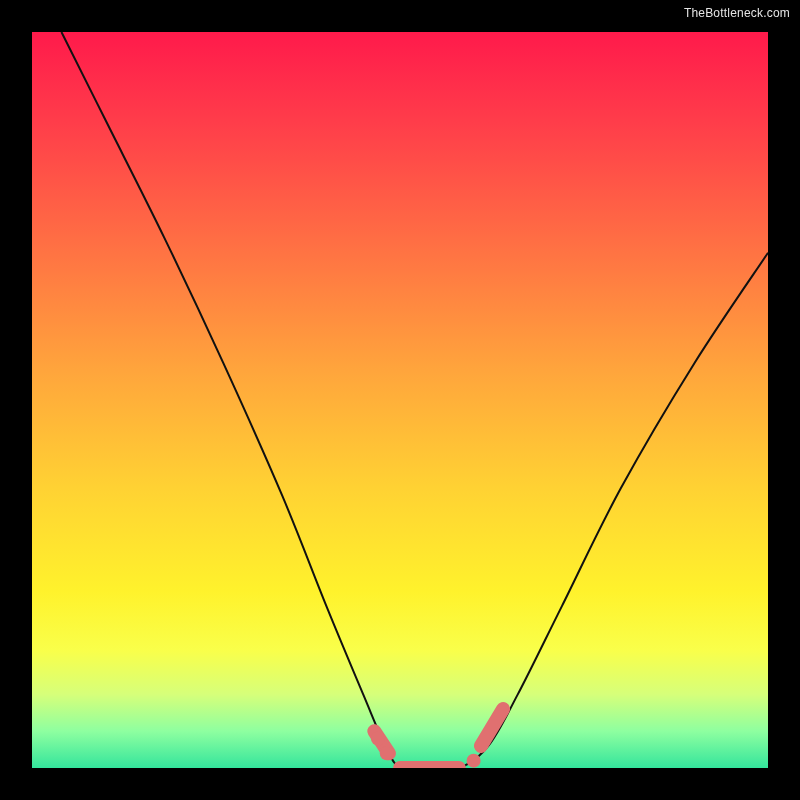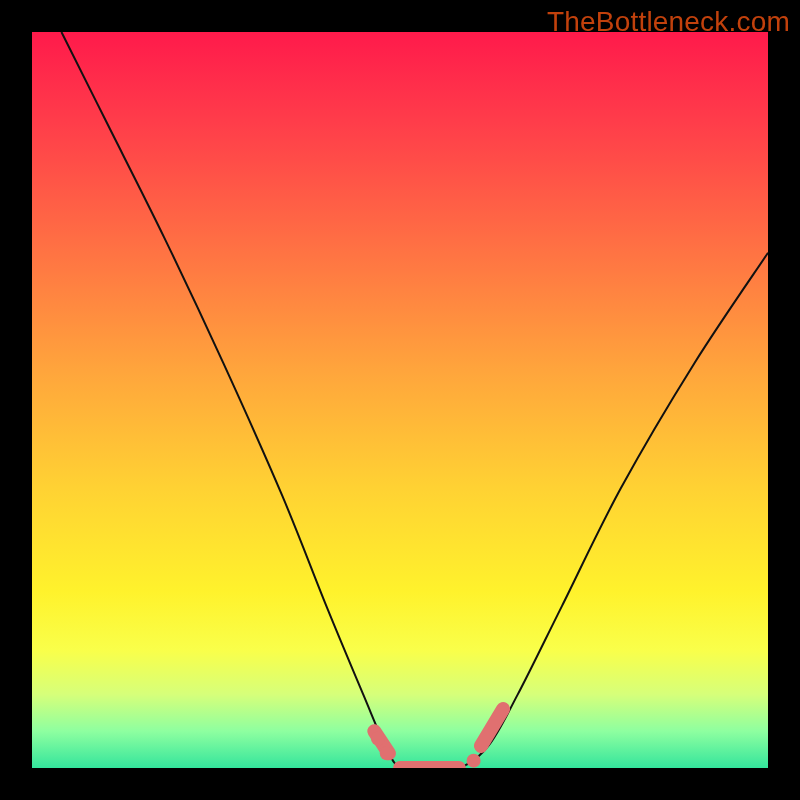--- a/index.html
+++ b/index.html
@@ -34,22 +34,22 @@
       #f9ff4a 84%,
       #d6ff7a 90%,
       #8effa0 95%,
       #34e59c 100%);
   }
   .watermark {
     position: absolute;
     top: 6px;
     right: 10px;
     font-family: Arial, Helvetica, sans-serif;
-    font-size: 28px;
-    color: #c2410c;
+    font-size: 12px;
+    color: #e5e5e5;
     letter-spacing: 0.2px;
   }
   svg.curve {
     position: absolute;
     left: 0;
     top: 0;
     width: 736px;
     height: 736px;
   }
   .thin {

